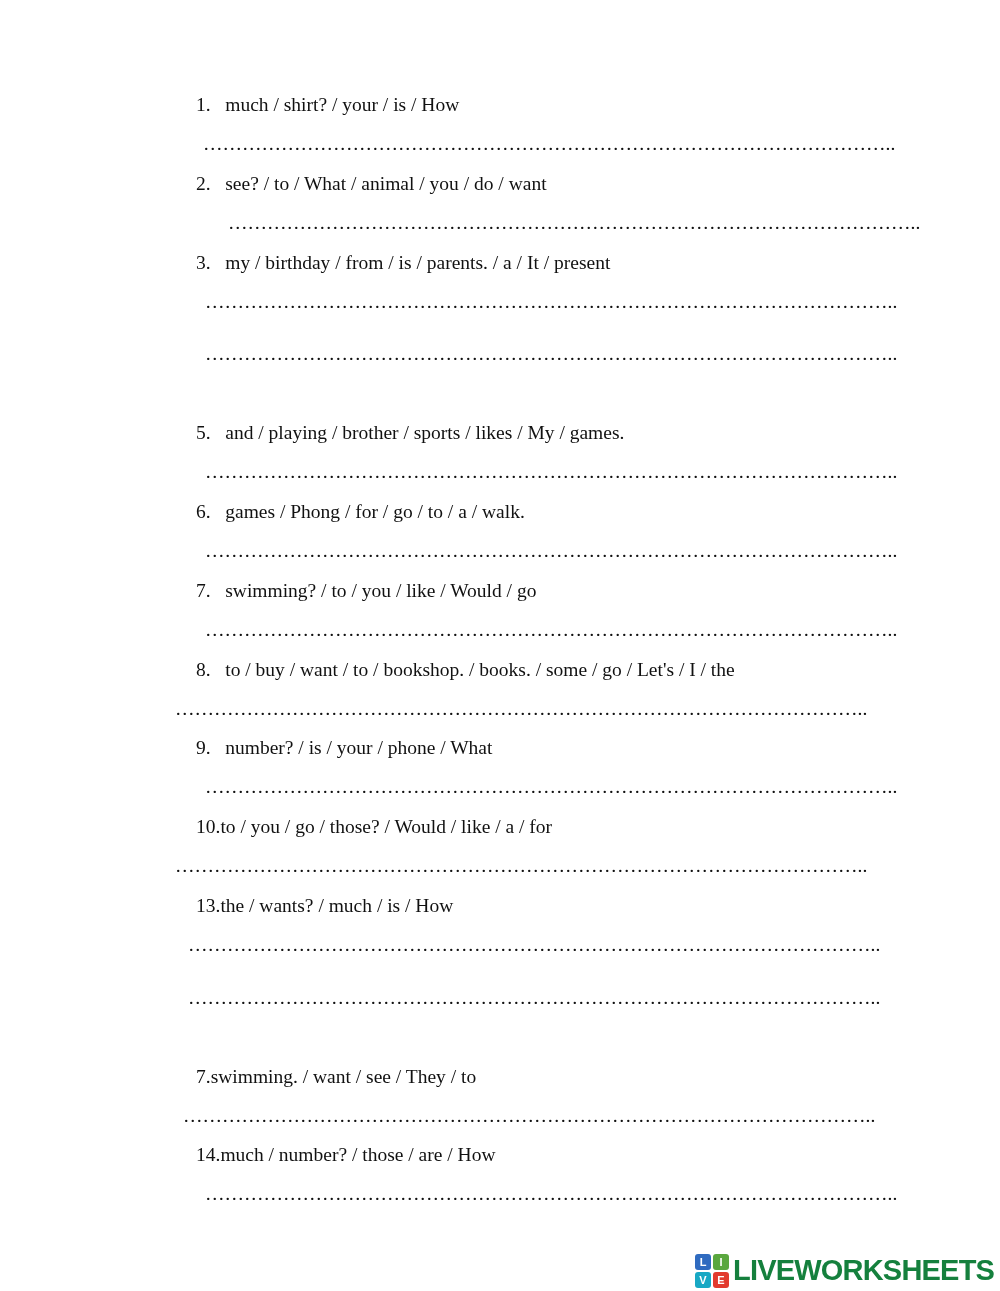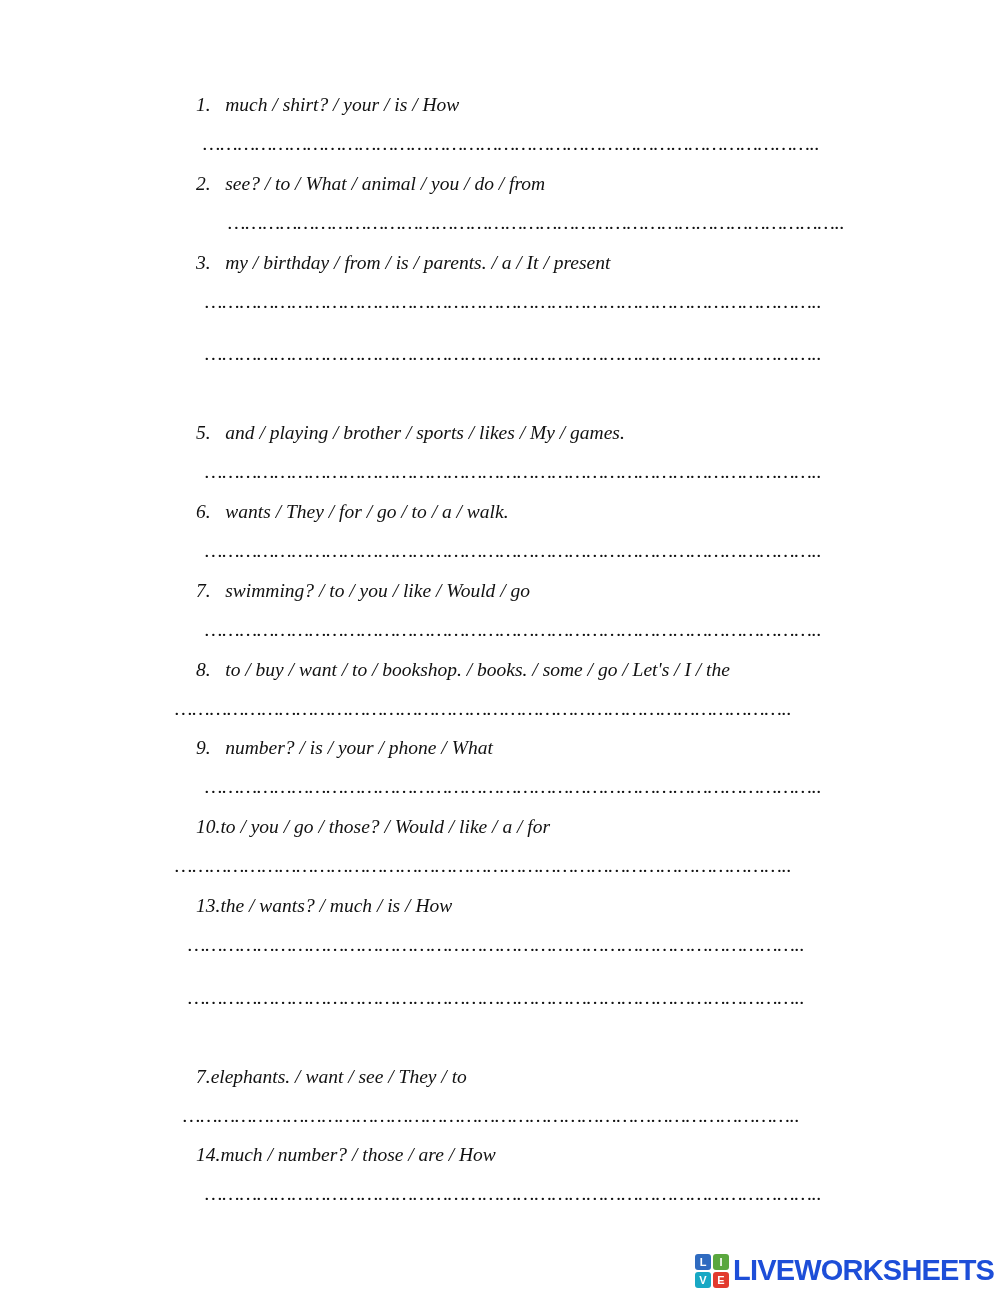--- a/index.html
+++ b/index.html
@@ -11,21 +11,21 @@
     overflow: hidden;
     font-family: "Liberation Serif", "DejaVu Serif", serif;
     color: #111111;
   }
   .worksheet {
     position: absolute;
     top: 92px;
     left: 0;
     width: 100%;
   }
-  .item { height: 78.8px; font-style: italic; }
+  .item { height: 78.8px; }
   .line {
     padding-left: 196px;
     font-size: 19.5px;
     line-height: 26px;
     white-space: pre;
   }
   .num { display: inline; }
   .words { display: inline; }
   .dots {
     margin-top: 13px;
@@ -75,40 +75,40 @@
 
 <div class="page" style="background-color: rgb(255, 255, 255); color: rgb(17, 17, 17);">
   <div class="worksheet">
 
     <div class="item">
       <div class="line"><span class="num">1.   </span><span class="words">much / shirt? / your / is / How</span></div>
       <div class="dots" style="margin-left:203px">……………………………………………………………………………………………..</div>
     </div>
 
     <div class="item">
-      <div class="line"><span class="num">2.   </span><span class="words">see? / to / What / animal / you / do / from</span></div>
+      <div class="line"><span class="num">2.   </span><span class="words">see? / to / What / animal / you / do / want</span></div>
       <div class="dots" style="margin-left:228px">……………………………………………………………………………………………..</div>
     </div>
 
     <div class="item">
       <div class="line"><span class="num">3.   </span><span class="words">my / birthday / from / is / parents. / a / It / present</span></div>
       <div class="dots" style="margin-left:205px">……………………………………………………………………………………………..</div>
     </div>
 
     <div class="item">
       <div class="dots" style="margin-left:205px">……………………………………………………………………………………………..</div>
     </div>
 
     <div class="item">
       <div class="line"><span class="num">5.   </span><span class="words">and / playing / brother / sports / likes / My / games.</span></div>
       <div class="dots" style="margin-left:205px">……………………………………………………………………………………………..</div>
     </div>
 
     <div class="item">
-      <div class="line"><span class="num">6.   </span><span class="words">wants / They / for / go / to / a / walk.</span></div>
+      <div class="line"><span class="num">6.   </span><span class="words">games / Phong / for / go / to / a / walk.</span></div>
       <div class="dots" style="margin-left:205px">……………………………………………………………………………………………..</div>
     </div>
 
     <div class="item">
       <div class="line"><span class="num">7.   </span><span class="words">swimming? / to / you / like / Would / go</span></div>
       <div class="dots" style="margin-left:205px">……………………………………………………………………………………………..</div>
     </div>
 
     <div class="item">
       <div class="line"><span class="num">8.   </span><span class="words">to / buy / want / to / bookshop. / books. / some / go / Let's / I / the</span></div>
@@ -128,33 +128,33 @@
     <div class="item">
       <div class="line"><span class="num">13.</span><span class="words">the / wants? / much / is / How</span></div>
       <div class="dots" style="margin-left:188px">……………………………………………………………………………………………..</div>
     </div>
 
     <div class="item">
       <div class="dots" style="margin-left:188px">……………………………………………………………………………………………..</div>
     </div>
 
     <div class="item">
-      <div class="line"><span class="num">7.</span><span class="words">elephants. / want / see / They / to</span></div>
+      <div class="line"><span class="num">7.</span><span class="words">swimming. / want / see / They / to</span></div>
       <div class="dots" style="margin-left:183px">……………………………………………………………………………………………..</div>
     </div>
 
     <div class="item">
       <div class="line"><span class="num">14.</span><span class="words">much / number? / those / are / How</span></div>
       <div class="dots" style="margin-left:205px">……………………………………………………………………………………………..</div>
     </div>
 
   </div>
 
   <div class="footer-logo">
     <div class="logo-grid">
       <div class="logo-square" style="background-color: rgb(47, 107, 192);">L</div>
       <div class="logo-square" style="background-color: rgb(90, 167, 62);">I</div>
       <div class="logo-square" style="background-color: rgb(24, 168, 196);">V</div>
       <div class="logo-square" style="background-color: rgb(226, 58, 46);">E</div>
     </div>
-    <div class="wordmark" style="color: #1d4ed8;">LIVEWORKSHEETS</div>
+    <div class="wordmark" style="color: #15803d;">LIVEWORKSHEETS</div>
   </div>
 </div>
 
 </body></html>

